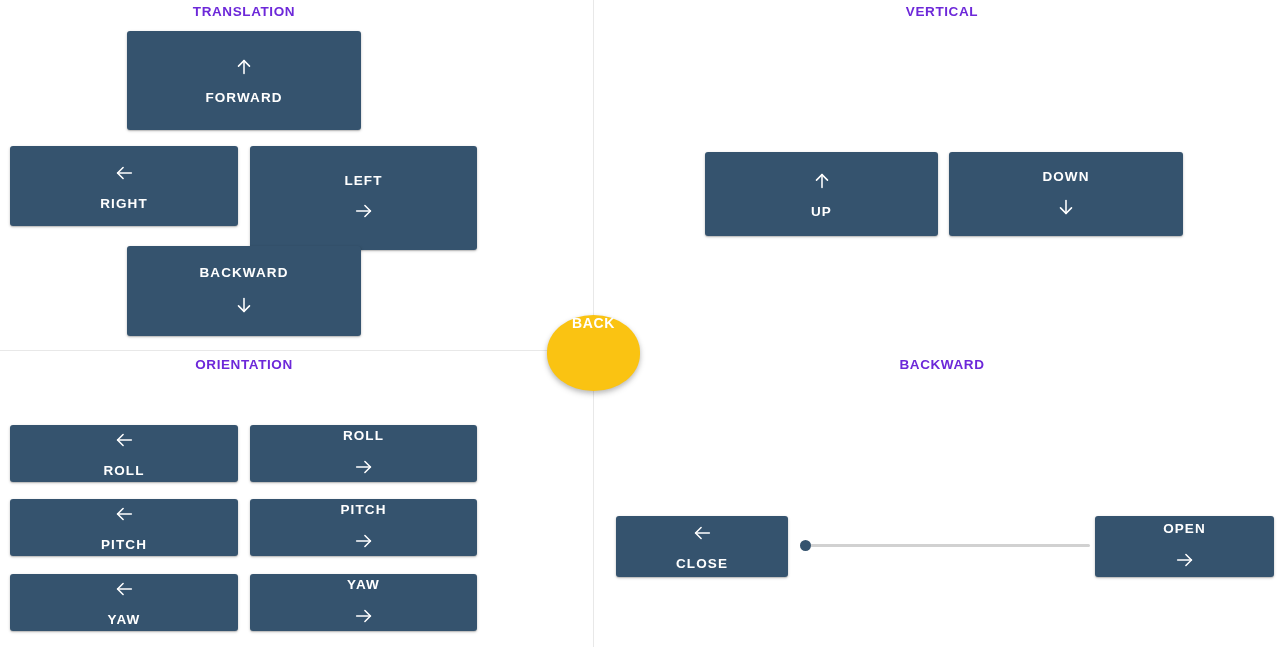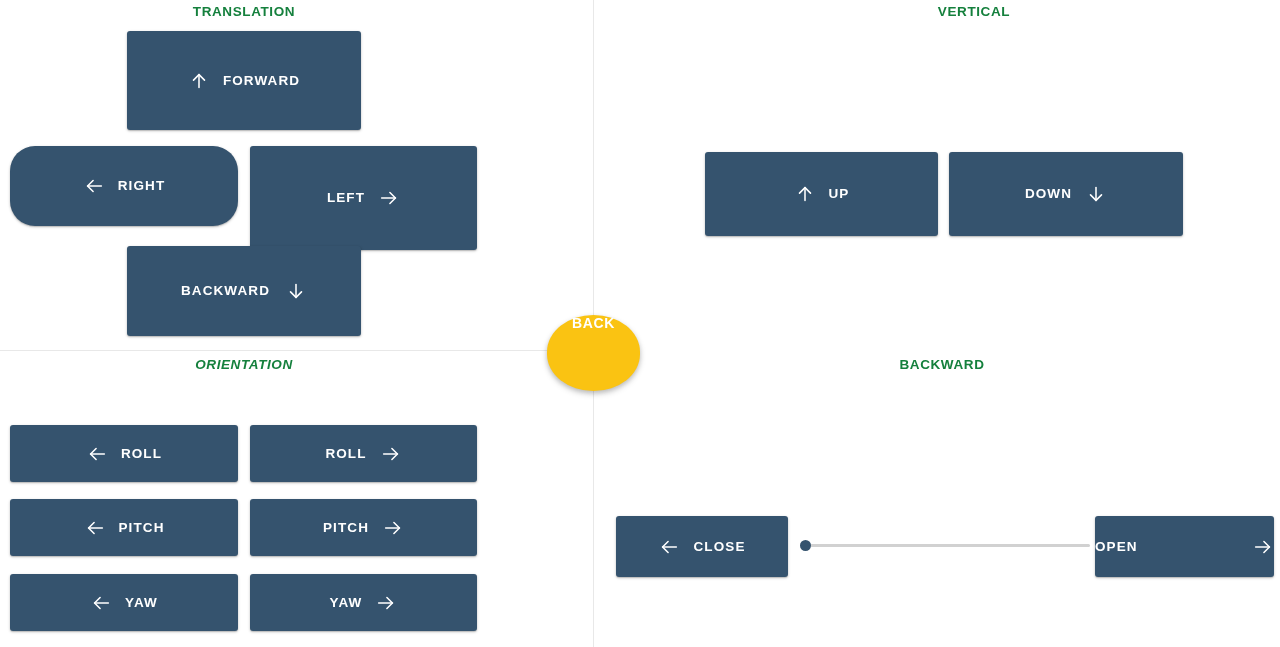--- a/index.html
+++ b/index.html
@@ -37,28 +37,28 @@
     height: 1px;
     background: #e8e8e8;
   }
 
   
   .section-title {
     position: absolute;
     font-size: 13.5px;
     font-weight: bold;
     letter-spacing: 0.6px;
-    color: #15803d;
+    color: #6d28d9;
     text-align: center;
     white-space: nowrap;
     transform: translateX(-50%);
   }
   #title-translation { left: 244px; top: 4px; }
-  #title-vertical    { left: 942px; top: 4px; margin-left: 32px; }
-  #title-orientation { left: 244px; top: 357px; font-style: italic; }
+  #title-vertical    { left: 942px; top: 4px; }
+  #title-orientation { left: 244px; top: 357px; }
   #title-gripper     { left: 942px; top: 357px; }
 
   
   .ctl-btn {
     position: absolute;
     box-sizing: border-box;
     background: #35536e;
     color: #ffffff;
     border: none;
     border-radius: 3px;
@@ -68,52 +68,53 @@
     justify-content: center;
     gap: 13px;
     font-family: "Liberation Sans", sans-serif;
     font-size: 13.5px;
     font-weight: bold;
     letter-spacing: 1.1px;
     text-transform: uppercase;
     cursor: pointer;
     padding: 0;
     user-select: none;
+    flex-direction: column;
   }
   .ctl-btn .lbl { line-height: 1; }
 
   .arrow {
     display: inline-block;
     width: 22px;
     height: 22px;
     flex: 0 0 22px;
   }
   .arrow svg { display: block; width: 22px; height: 22px; }
 
   
   #btn-forward  { left: 127px; top: 31px;  width: 234px; height: 99px; }
-  #btn-right    { left: 10px;  top: 146px; width: 228px; height: 80px; border-radius: 25px; }
+  #btn-right    { left: 10px;  top: 146px; width: 228px; height: 80px; }
   #btn-left     { left: 250px; top: 146px; width: 227px; height: 104px; }
   #btn-backward { left: 127px; top: 246px; width: 234px; height: 90px; gap: 15px; }
 
   
   #btn-up   { left: 705px; top: 152px; width: 233px; height: 84px; }
   #btn-down { left: 949px; top: 152px; width: 234px; height: 84px; align-items: center; }
 
   
   #btn-roll-left   { left: 10px;  top: 425px; width: 228px; height: 57px; }
   #btn-roll-right  { left: 250px; top: 425px; width: 227px; height: 57px; }
   #btn-pitch-left  { left: 10px;  top: 499px; width: 228px; height: 57px; }
   #btn-pitch-right { left: 250px; top: 499px; width: 227px; height: 57px; }
   #btn-yaw-left    { left: 10px;  top: 574px; width: 228px; height: 57px; }
   #btn-yaw-right   { left: 250px; top: 574px; width: 227px; height: 57px; }
 
   
   #btn-close { left: 616px;  top: 516px; width: 172px; height: 61px; }
-  #btn-open  { left: 1095px; top: 516px; width: 179px; height: 61px; justify-content: space-between; }
+  #btn-open  { left: 1095px; top: 516px; width: 179px; height: 61px; }
 
   .gripper-slider {
     position: absolute;
     left: 798px;
     top: 527px;
     width: 292px;
     height: 39px;
     cursor: pointer;
   }
   .gripper-slider .track {

